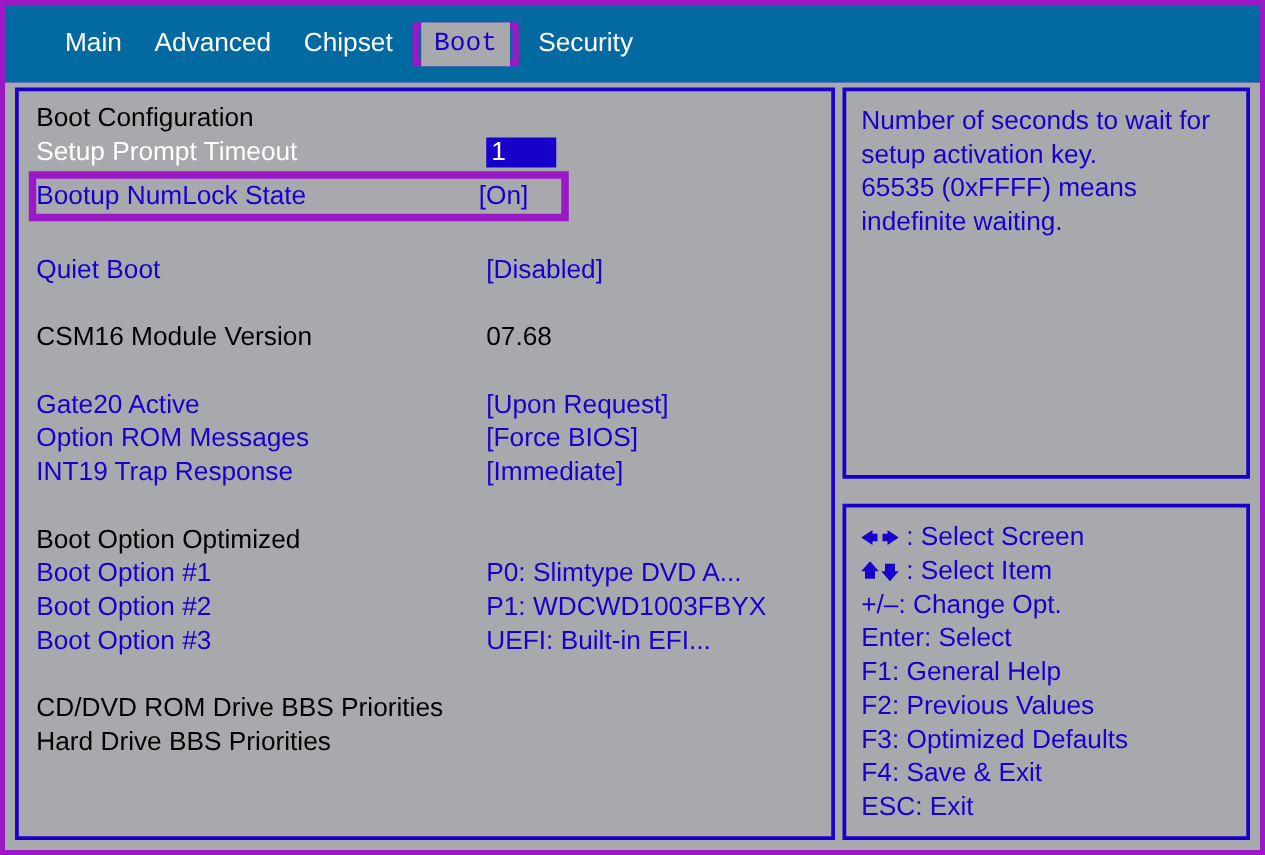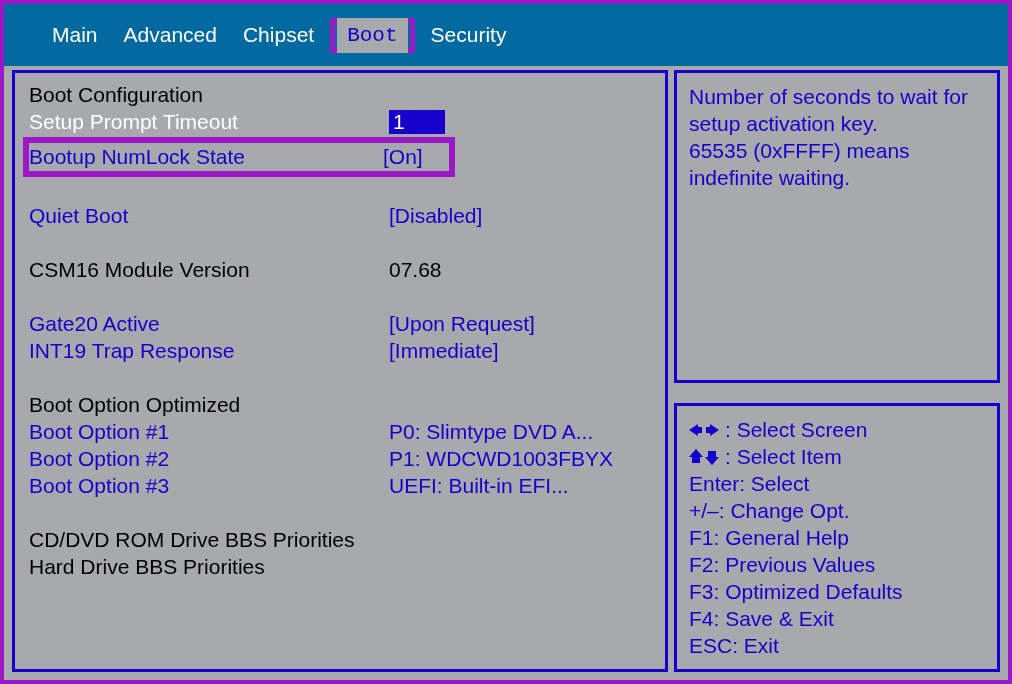--- a/index.html
+++ b/index.html
@@ -126,20 +126,24 @@
     <div class="row black">
       <span class="lbl">CSM16 Module Version</span>
       <span>07.68</span>
     </div>
 
     <div class="spacer"></div>
 
     <div class="row">
       <span class="lbl blue">Gate20 Active</span>
       <span class="blue">[Upon Request]</span>
+    </div>
+    <div class="row">
+      <span class="lbl blue">Option ROM Messages</span>
+      <span class="blue">[Force BIOS]</span>
     </div>
     <div class="row">
       <span class="lbl blue">INT19 Trap Response</span>
       <span class="blue">[Immediate]</span>
     </div>
 
     <div class="spacer"></div>
 
     <div class="row black">
       <span>Boot Option Optimized</span>
@@ -191,22 +195,22 @@
         <span class="arrow-glyph">
           <svg width="30" height="16" viewBox="0 0 30 16">
               <g fill="#1700cc">
                 <path d="M7 0 L14 8 L11 8 L11 14 L3 14 L3 8 L0 8 Z"></path>
                 <path d="M23 16 L30 8 L27 8 L27 2 L19 2 L19 8 L16 8 Z"></path>
               </g>
             </svg>
         </span>
         <span>: Select Item</span>
       </div>
+      <div class="legend-line">+/–: Change Opt.</div>
       <div class="legend-line">Enter: Select</div>
-      <div class="legend-line">+/–: Change Opt.</div>
       <div class="legend-line">F1: General Help</div>
       <div class="legend-line">F2: Previous Values</div>
       <div class="legend-line">F3: Optimized Defaults</div>
       <div class="legend-line">F4: Save &amp; Exit</div>
       <div class="legend-line">ESC: Exit</div>
     </div>
   </div>
 
 </div>
 

